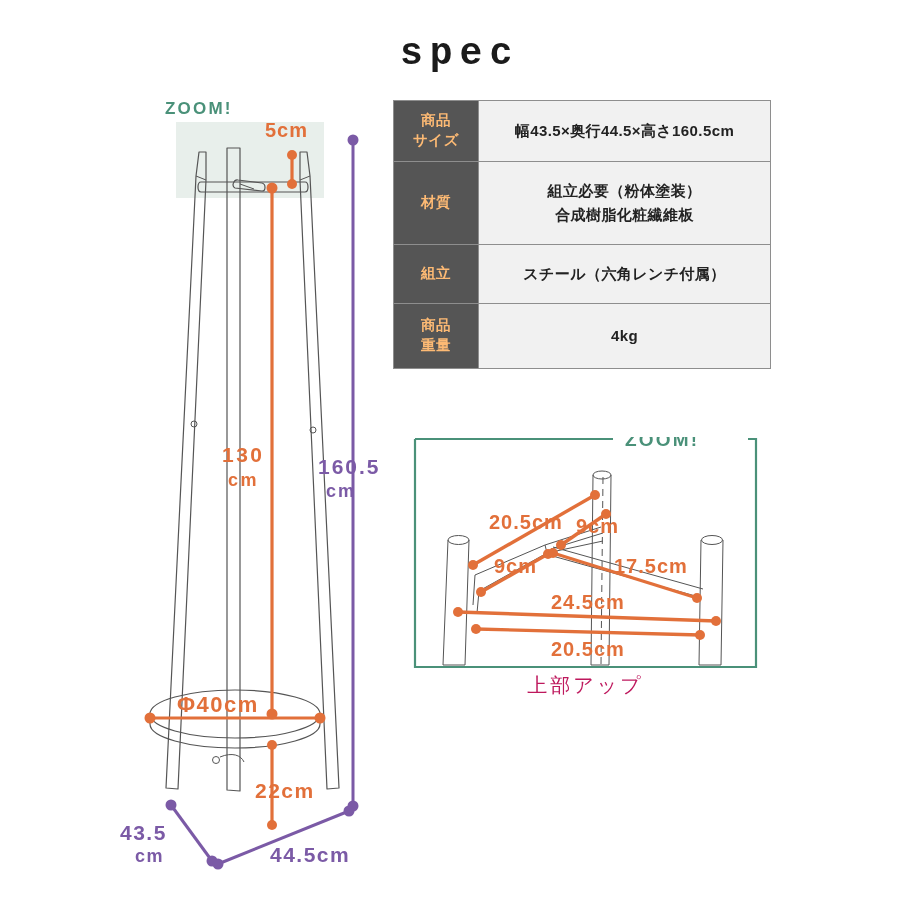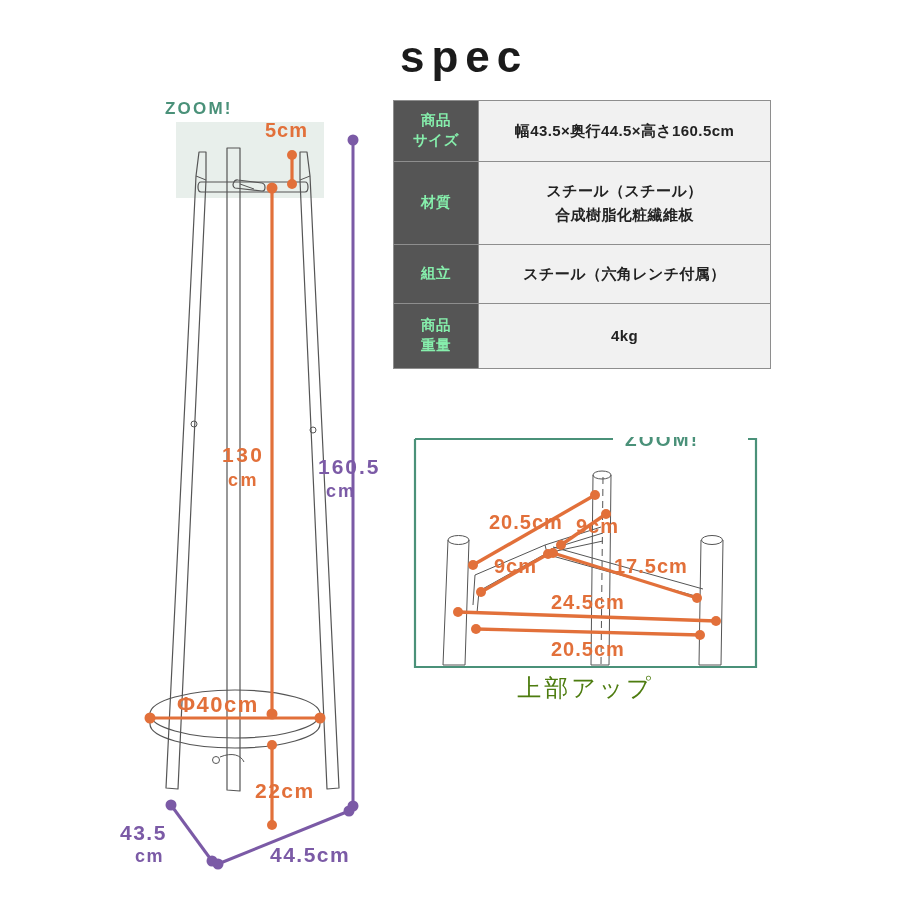--- a/index.html
+++ b/index.html
@@ -16,22 +16,22 @@
     color: #333333;
   }
 
   
   .abs { position: absolute; }
 
   
   #spec-title {
     left: 400px;
     top: 32px;
-    font-family: Liberation Sans, sans-serif;
-    font-size: 44px;
+    font-family: Liberation Mono, monospace;
+    font-size: 38px;
     font-weight: 700;
     letter-spacing: 7px;
     color: #1b1b1b;
     text-align: center;
   }
 
   
   #spec-table {
     left: 393px;
     top: 100px;
@@ -39,21 +39,21 @@
     border-collapse: collapse;
     table-layout: fixed;
   }
   #spec-table td {
     border: 1px solid #8e8e8e;
     vertical-align: middle;
   }
   #spec-table td.th {
     width: 80px;
     background: #555555;
-    color: #86efac;
+    color: #fdba74;
     font-size: 14.5px;
     font-weight: 700;
     text-align: center;
     line-height: 1.35;
     letter-spacing: 0.5px;
     padding: 4px 2px;
   }
   #spec-table td.val {
     background: #f1f1f1;
     color: #222222;
@@ -75,24 +75,24 @@
   #main-figure { left: 0; top: 0; width: 400px; height: 900px; }
 
   
   #zoom-panel { left: 413px; top: 437px; width: 345px; height: 232px; }
 
   #zoom-panel-caption {
     left: 413px;
     top: 672px;
     width: 345px;
     text-align: center;
-    font-size: 24px;
+    font-size: 20px;
     font-weight: 400;
     letter-spacing: 3px;
-    color: #4d7c0f;
+    color: #be185d;
   }
 
   
 </style>
 </head>
 <body>
 
 <div class="abs" id="spec-title">spec</div>
 
 <table class="abs" id="spec-table">
@@ -104,21 +104,21 @@
       </td>
       <td class="val">
         <span class="val-line">幅43.5×奥行44.5×高さ160.5cm</span>
       </td>
     </tr>
     <tr class="r-mat">
       <td class="th">
         <span class="val-line">材質</span>
       </td>
       <td class="val">
-        <span class="val-line">スチール（スチール）</span>
+        <span class="val-line">組立必要（粉体塗装）</span>
         <span class="val-line">合成樹脂化粧繊維板</span>
       </td>
     </tr>
     <tr class="r-asm">
       <td class="th">
         <span class="val-line">組立</span>
       </td>
       <td class="val">
         <span class="val-line">スチール（六角レンチ付属）</span>
       </td>

